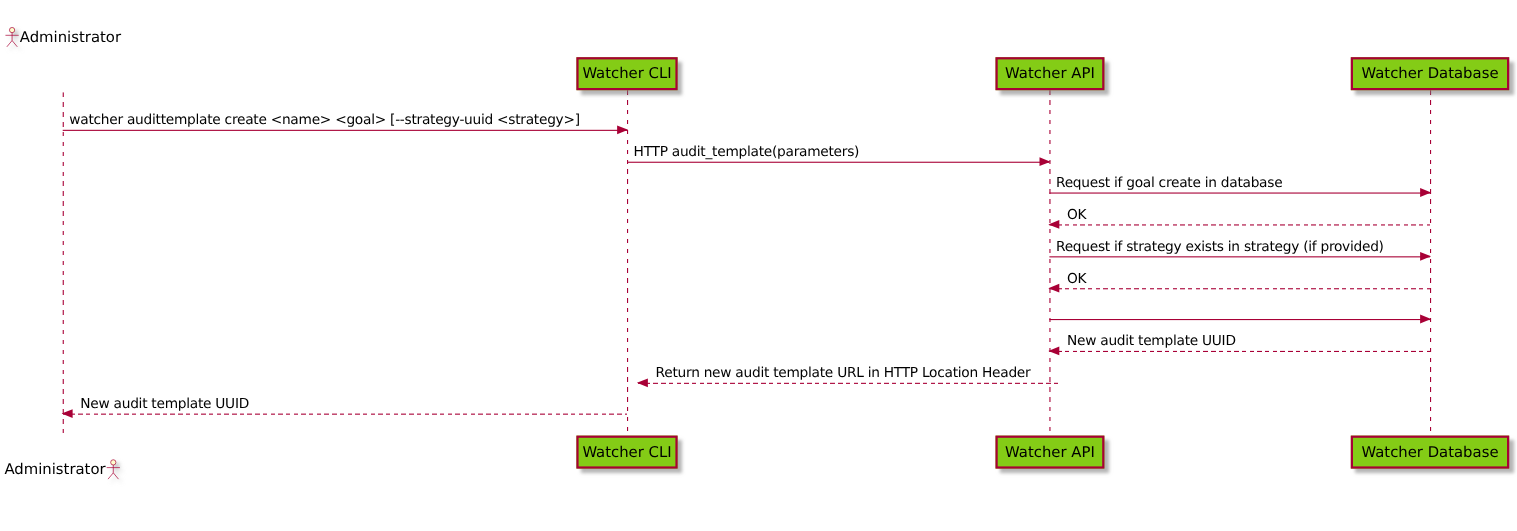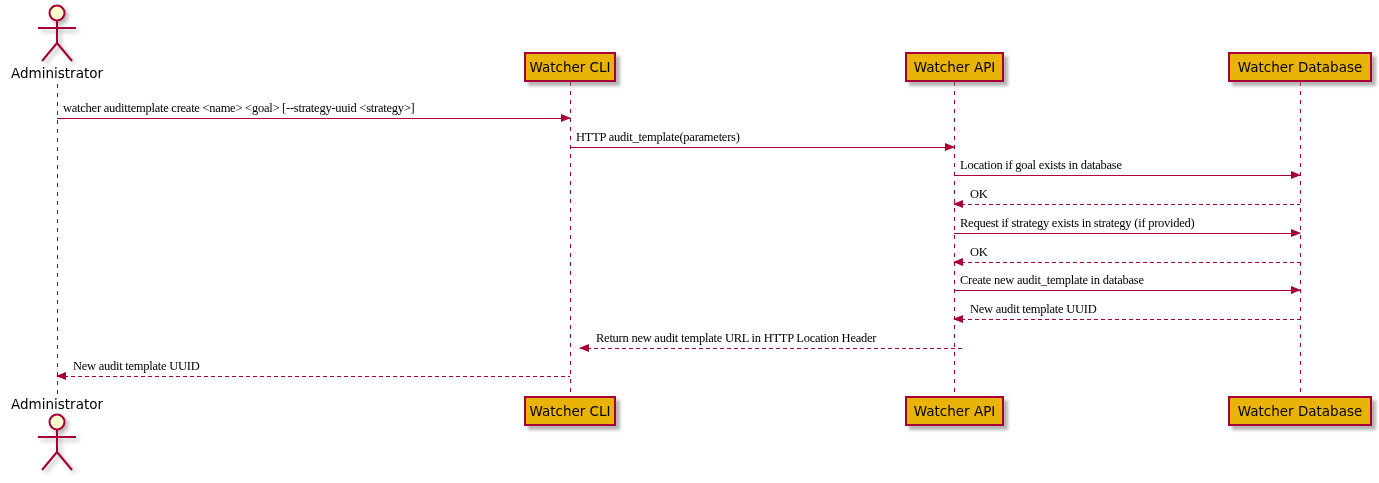--- a/index.html
+++ b/index.html
@@ -18,54 +18,53 @@
     position: absolute;
     width: 1px;
     background: repeating-linear-gradient(to bottom, #A80036 0 4px, transparent 4px 9px);
   }
 
   
   .participant {
     position: absolute;
     box-sizing: border-box;
     height: 30px;
-    background: #eab308;
+    background: #84cc16;
     border: 2px solid #A80036;
     box-shadow: 4px 4px 3px rgba(120,120,120,0.55);
     text-align: center;
     font-size: 13.5px;
     line-height: 26px;
     white-space: nowrap;
   }
 
   
   .actor {
     position: absolute;
     width: 106px;
     display: flex;
-    flex-direction: column;
+    flex-direction: row;
     align-items: center;
   }
   .actor svg {
     filter: drop-shadow(3px 3px 2px rgba(120,120,120,0.55));
   }
   .actor svg .stroke { stroke: #A80036; stroke-width: 2; fill: none; }
   .actor svg .head   { stroke: #A80036; stroke-width: 2; fill: #FEFECE; }
   .actor-label { font-size: 13.5px; line-height: 16px; white-space: nowrap; }
 
   
   .message { position: absolute; height: 20px; }
   .msg-label {
     position: absolute;
     bottom: 3px;
     left: 6px;
     white-space: nowrap;
     font-size: 12.5px;
     letter-spacing: -0.25px;
-    font-family: Liberation Serif, serif;
   }
   .message.left .msg-label { left: 16px; margin-top: 44px; }
   .msg-line { position: absolute; left: 0; right: 0; bottom: 0; height: 1px; }
   .message.solid  .msg-line { background: #A80036; }
   .message.dashed .msg-line { background: repeating-linear-gradient(to right, #A80036 0 4px, transparent 4px 7px); }
   .arrowhead {
     position: absolute;
     width: 0; height: 0;
     top: -4px;
     border-top: 4px solid transparent;
@@ -107,21 +106,21 @@
   </div>
 
   <div class="message right solid" style="left:570px; width:384px; top:128px">
     <div class="msg-label">HTTP audit_template(parameters)</div>
     <div class="msg-line">
         <span class="arrowhead"></span>
       </div>
   </div>
 
   <div class="message right solid" style="left:954px; width:346px; top:156px">
-    <div class="msg-label">Location if goal exists in database</div>
+    <div class="msg-label">Request if goal create in database</div>
     <div class="msg-line">
         <span class="arrowhead"></span>
       </div>
   </div>
 
   <div class="message left dashed" style="left:954px; width:346px; top:185px">
     <div class="msg-label">OK</div>
     <div class="msg-line">
         <span class="arrowhead"></span>
       </div>
@@ -135,21 +134,20 @@
   </div>
 
   <div class="message left dashed" style="left:954px; width:346px; top:243px">
     <div class="msg-label">OK</div>
     <div class="msg-line">
         <span class="arrowhead"></span>
       </div>
   </div>
 
   <div class="message right solid" style="left:954px; width:346px; top:271px">
-    <div class="msg-label">Create new audit_template in database</div>
     <div class="msg-line">
         <span class="arrowhead"></span>
       </div>
   </div>
 
   <div class="message left dashed" style="left:954px; width:346px; top:300px">
     <div class="msg-label">New audit template UUID</div>
     <div class="msg-line">
         <span class="arrowhead"></span>
       </div>

